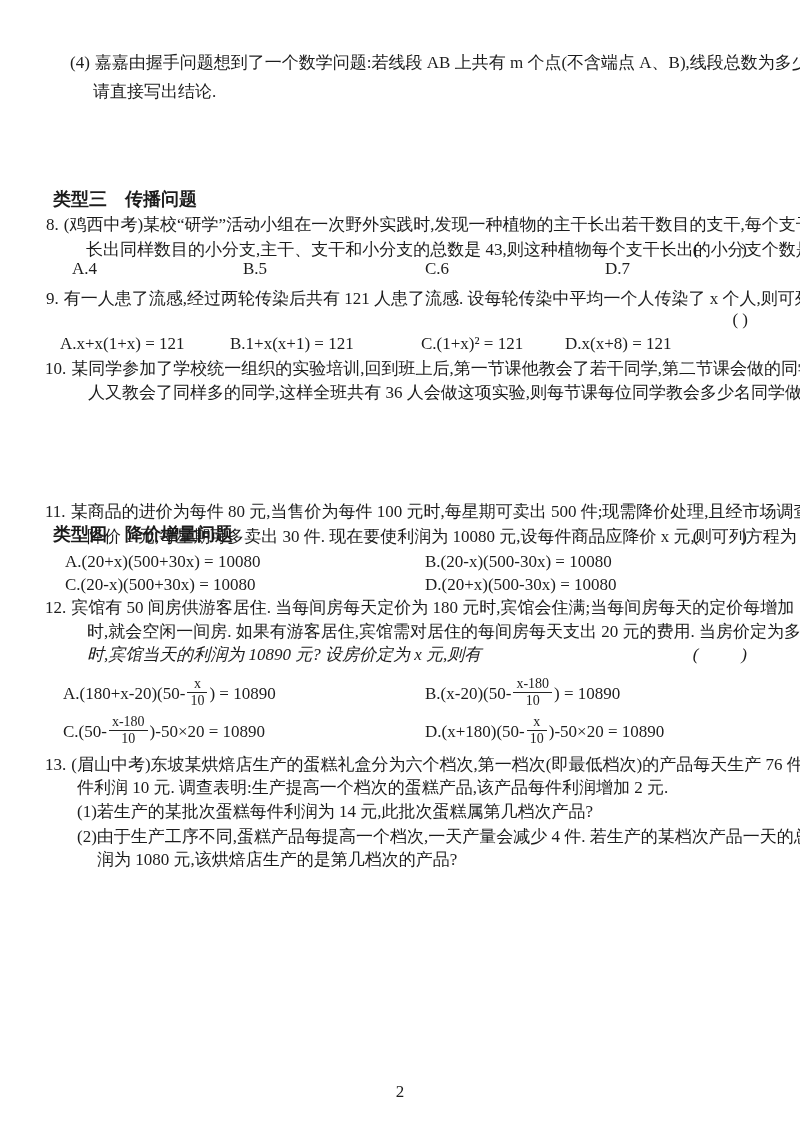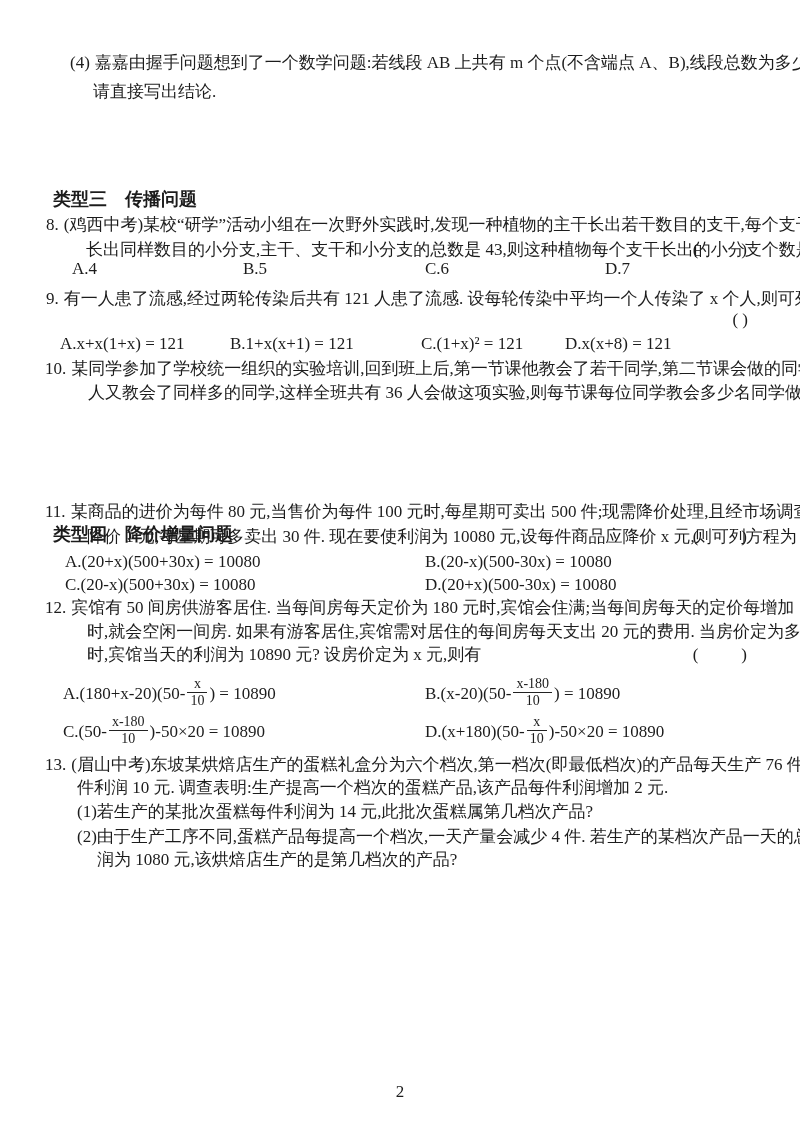--- a/index.html
+++ b/index.html
@@ -112,21 +112,21 @@
   </div>
   <div class="line" style="left:0; top:572px; width:800px;">
     <span class="opt" style="left:65px;">C.(20-x)(500+30x) = 10080</span>
     <span class="opt" style="left:425px;">D.(20+x)(500-30x) = 10080</span>
   </div>
 
   <div class="line" style="left:45px; top:595px;">
     <span class="qnum">12.</span><span>宾馆有 50 间房供游客居住. 当每间房每天定价为 180 元时,宾馆会住满;当每间房每天的定价每增加 10 元</span>
   </div>
   <div class="line" style="left:87px; top:619px;">时,就会空闲一间房. 如果有游客居住,宾馆需对居住的每间房每天支出 20 元的费用. 当房价定为多少元</div>
-  <div class="line" style="left:87px; top:642px; width:661px;">
+  <div class="line" style="left:87px; top:642px; width:661px;font-style:italic;">
     <span>时,宾馆当天的利润为 10890 元? 设房价定为 x 元,则有</span>
     <span class="bracket">(        )</span>
   </div>
   <div class="line" style="left:0; top:672px; width:716px; height:38px;">
     <span class="opt" style="left:63px; top:6px;">
       <span>A.(180+x-20)(50-</span><span class="frac"><span class="fr-num">x</span><span class="fr-den">10</span></span><span>) = 10890</span>
     </span>
     <span class="opt" style="left:425px; top:6px;">
       <span>B.(x-20)(50-</span><span class="frac"><span class="fr-num">x-180</span><span class="fr-den">10</span></span><span>) = 10890</span>
     </span>

